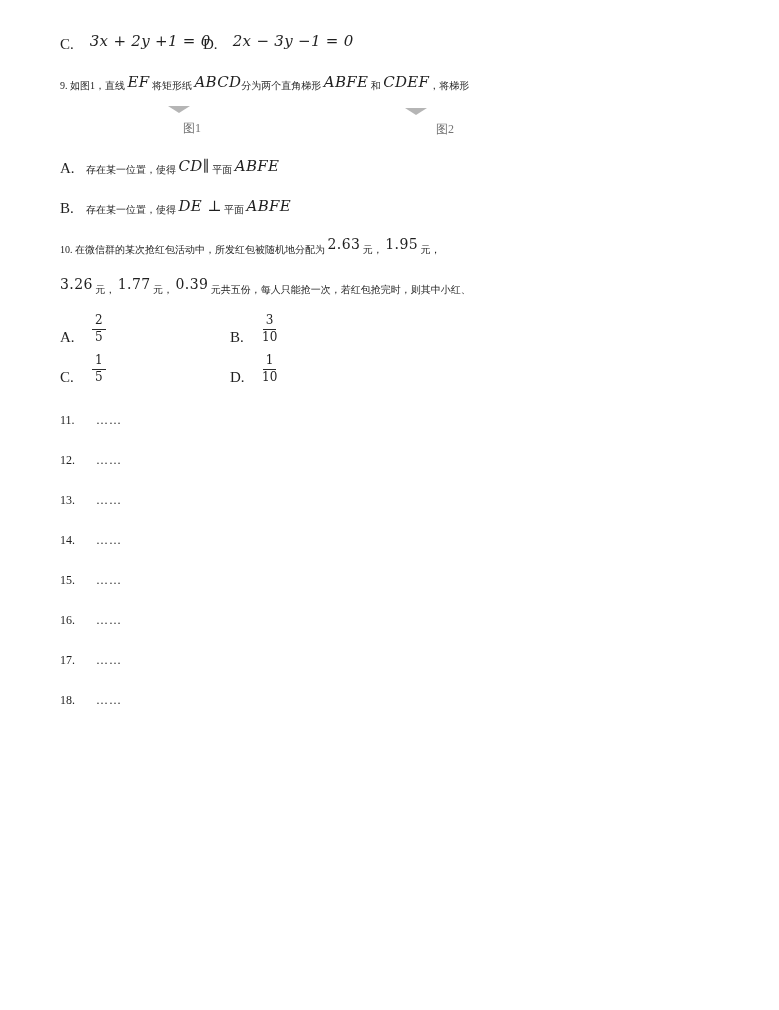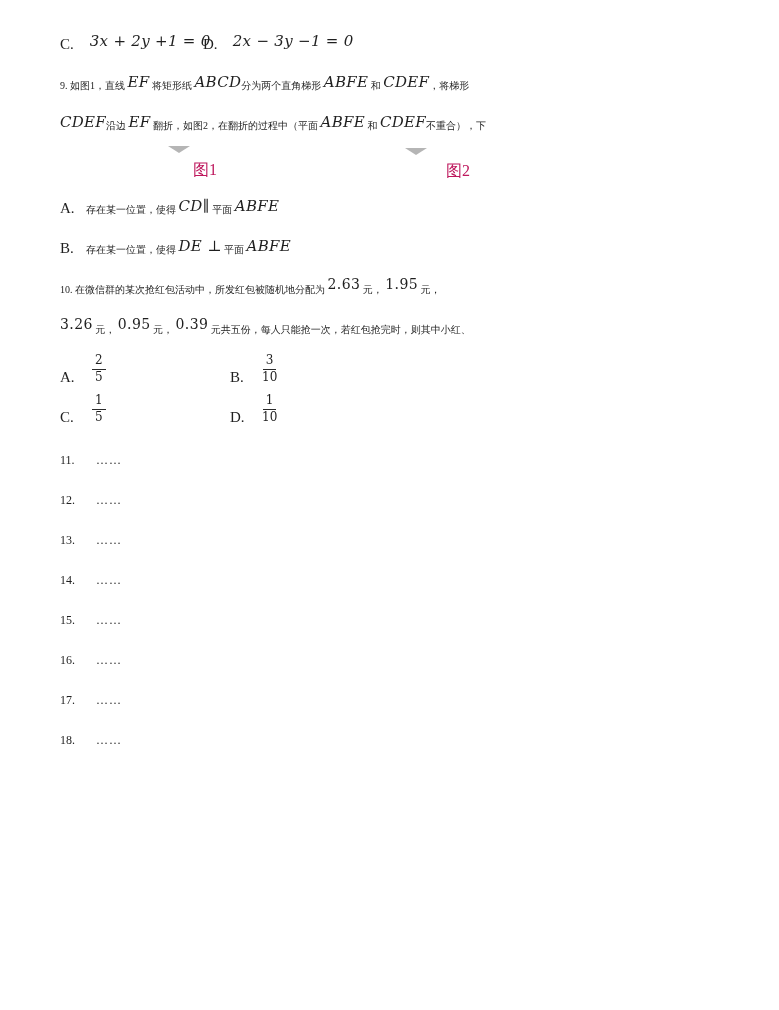--- a/index.html
+++ b/index.html
@@ -14,21 +14,21 @@
   .topline { display:flex; }
   .topcell { display:inline-block; }
   .topcell.first { width:143px; }
   .eq { top:-3px; }
   .figure-row { position:relative; height:44px; }
   .tri { position:absolute; width:0; height:0;
          border-left:11px solid transparent; border-right:11px solid transparent;
          border-top:7px solid #b5b5b5; }
   .tri.t1 { left:108px; top:2px; }
   .tri.t2 { left:345px; top:4px; }
-  .figlabel { position:absolute; font-size:16px; color:#be185d;margin-left:10px; }
+  .figlabel { position:absolute; font-size:12px; color:#737373; }
   .figlabel.f1 { left:123px; top:16px; }
   .figlabel.f2 { left:376px; top:17px; }
   .fr-row { height:40px; display:flex; align-items:flex-end; padding-bottom:2px; }
   .fr-cell { display:flex; align-items:flex-end; width:170px; }
   .frac { display:inline-flex; flex-direction:column; align-items:center;
           font-family:"DejaVu Serif",serif; font-size:12px; line-height:1.15;
           margin-left:6px; position:relative; top:-1px; }
   .fnum { padding:0 3px 1px 3px; border-bottom:1px solid #2a2a2a; }
   .fden { padding-top:1px; }
   .stubs { margin-top:12px; }
@@ -46,38 +46,37 @@
       <span class="lbl">C.</span>
       <span class="m eq">3x + 2y +1 = 0</span>
     </span>
     <span class="topcell">
       <span class="lbl">D.</span>
       <span class="m eq">2x − 3y −1 = 0</span>
     </span>
   </div>
 
   <div class="line"><span class="zh">9.  如图1，直线 </span><span class="m">EF</span><span class="zh"> 将矩形纸 </span><span class="m">ABCD</span><span class="zh">分为两个直角梯形 </span><span class="m">ABFE</span><span class="zh"> 和 </span><span class="m">CDEF</span><span class="zh">，将梯形</span></div>
-  <div class="line"><span class="m">CDEF</span><span class="zh">沿边 </span><span class="m">EF</span><span class="zh"> 翻折，如图2，在翻折的过程中（平面 </span><span class="m">ABFE</span><span class="zh"> 和 </span><span class="m">CDEF</span><span class="zh">不重合），下</span></div>
 
   <div class="figure-row">
     <span class="tri t1"></span>
     <span class="figlabel f1">图1</span>
     <span class="tri t2"></span>
     <span class="figlabel f2">图2</span>
   </div>
 
   <div class="line">
     <span class="lbl">A.</span><span><span class="zh">存在某一位置，使得 </span><span class="m">CD∥</span><span class="zh"> 平面 </span><span class="m">ABFE</span></span>
   </div>
   <div class="line">
     <span class="lbl">B.</span><span><span class="zh">存在某一位置，使得 </span><span class="m">DE ⊥</span><span class="zh"> 平面 </span><span class="m">ABFE</span></span>
   </div>
 
   <div class="line"><span class="zh">10.  在微信群的某次抢红包活动中，所发红包被随机地分配为 </span><span class="num">2.63</span><span class="zh"> 元， </span><span class="num">1.95</span><span class="zh"> 元，</span></div>
-  <div class="line"><span class="num">3.26</span><span class="zh"> 元， </span><span class="num">0.95</span><span class="zh"> 元， </span><span class="num">0.39</span><span class="zh"> 元共五份，每人只能抢一次，若红包抢完时，则其中小红、</span></div>
+  <div class="line"><span class="num">3.26</span><span class="zh"> 元， </span><span class="num">1.77</span><span class="zh"> 元， </span><span class="num">0.39</span><span class="zh"> 元共五份，每人只能抢一次，若红包抢完时，则其中小红、</span></div>
 
   <div class="fr-row">
     <span class="fr-cell">
       <span class="lbl">A.</span>
       <span class="frac">
         <span class="fnum">2</span>
         <span class="fden">5</span>
       </span>
     </span>
     <span class="fr-cell">

